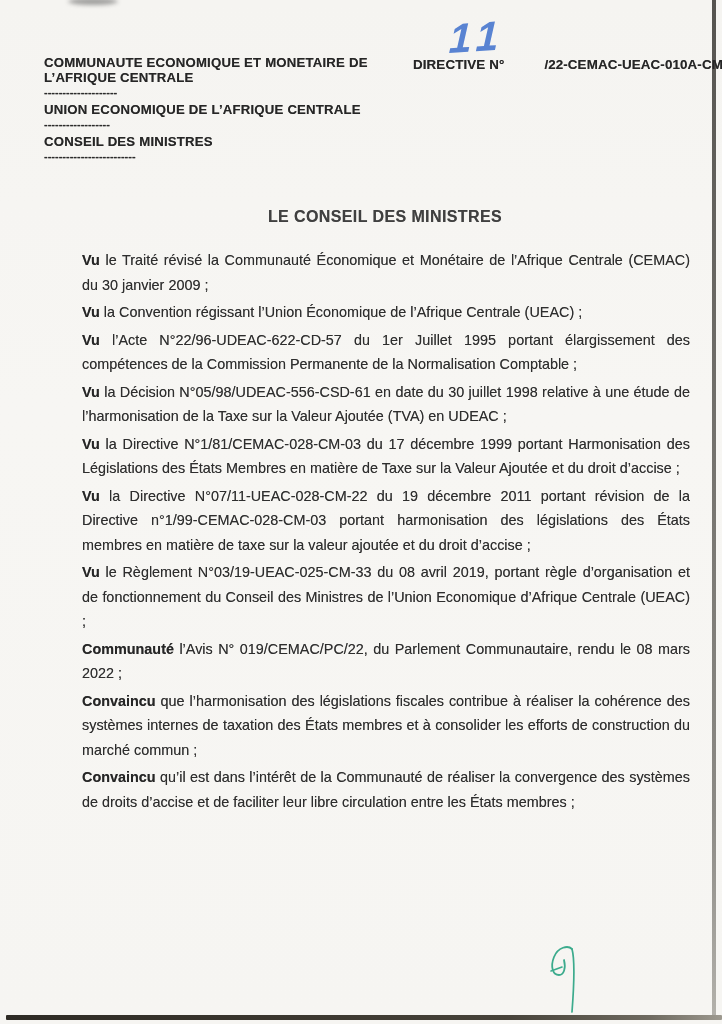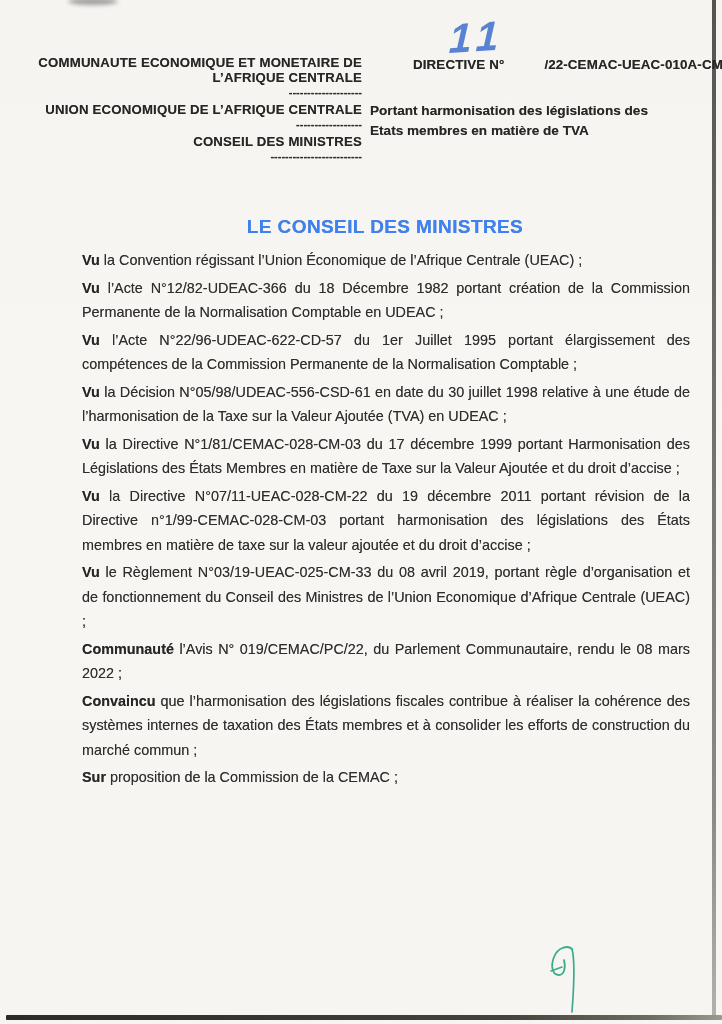--- a/index.html
+++ b/index.html
@@ -8,22 +8,22 @@
     position:relative;
     background:linear-gradient(180deg,#f5f4f1 0%, #f7f6f3 40%, #f6f5f2 100%);
     font-family:"Liberation Sans", sans-serif;
     color:#2d2d2d;
     overflow:hidden;
   }
   .scan-text { text-shadow:0 0 0.6px rgba(45,45,45,.55); }
 
   
   .header-left {
-    position:absolute; left:28px; top:55px; width:334px;
-    text-align:right; font-weight:bold; font-size:13.2px;
+    position:absolute; left:44px; top:55px; width:334px;
+    text-align:left; font-weight:bold; font-size:13.2px;
     line-height:15px; color:#262626; letter-spacing:.2px;
   }
   .header-left .sep {
     font-size:11px; line-height:9px; margin:3px 0 5px 0;
     letter-spacing:0; font-weight:bold; color:#2b2b2b;
   }
 
   
   .header-right {
     position:absolute; left:370px; top:57px; width:342px;
@@ -37,23 +37,23 @@
   .handwritten-number {
     position:absolute; left:449px; top:14px;
     font-size:41px; font-weight:bold; font-style:italic;
     letter-spacing:7px; transform:rotate(-4deg) skewX(-6deg);
     opacity:.92;
   }
   .paraph-mark { position:absolute; left:541px; top:944px; width:46px; height:72px; }
 
   
   .doc-title {
-    position:absolute; left:65px; top:216px; width:640px;
-    text-align:center; font-size:19px; font-weight:bold;
-    letter-spacing:.4px; color:#3b82f6;
+    position:absolute; left:65px; top:208px; width:640px;
+    text-align:center; font-size:16px; font-weight:bold;
+    letter-spacing:.4px; color:#404040;
   }
 
   
   .body-text {
     position:absolute; left:82px; top:248px; width:608px;
     font-size:14.4px; line-height:24.5px;
     text-align:justify; color:#2e2e2e;
   }
   .body-text p { margin:0 0 3px 0; }
   .lead { font-weight:bold; color:#262626; }
@@ -87,41 +87,37 @@
   <div>UNION ECONOMIQUE DE L’AFRIQUE CENTRALE</div>
   <div class="sep">------------------</div>
   <div>CONSEIL DES MINISTRES</div>
   <div class="sep">-------------------------</div>
 </div>
 
 <div class="header-right scan-text">
   <div class="directive-line">
     <span>DIRECTIVE N°</span><span class="directive-gap"></span><span>/22-CEMAC-UEAC-010A-CM-38</span>
   </div>
-  <div class="subject">
-    <div>Portant harmonisation des législations des</div>
-    <div>Etats membres en matière de TVA</div>
-  </div>
 </div>
 
 <div class="handwritten-number" id="hw-number" style="color: rgb(76, 122, 208);">11</div>
 
 <div class="doc-title scan-text">LE CONSEIL DES MINISTRES</div>
 
 <div class="body-text scan-text">
+    <p><span class="lead">Vu</span><span> le Traité révisé la Communauté Économique et Monétaire de l’Afrique Centrale (CEMAC) du 30 janvier 2009 ;</span></p>
     <p><span class="lead">Vu</span><span> la Convention régissant l’Union Économique de l’Afrique Centrale (UEAC) ;</span></p>
-    <p><span class="lead">Vu</span><span> l’Acte N°12/82-UDEAC-366 du 18 Décembre 1982 portant création de la Commission Permanente de la Normalisation Comptable en UDEAC ;</span></p>
     <p><span class="lead">Vu</span><span> l’Acte N°22/96-UDEAC-622-CD-57 du 1er Juillet 1995 portant élargissement des compétences de la Commission Permanente de la Normalisation Comptable ;</span></p>
     <p><span class="lead">Vu</span><span> la Décision N°05/98/UDEAC-556-CSD-61 en date du 30 juillet 1998 relative à une étude de l’harmonisation de la Taxe sur la Valeur Ajoutée (TVA) en UDEAC ;</span></p>
     <p><span class="lead">Vu</span><span> la Directive N°1/81/CEMAC-028-CM-03 du 17 décembre 1999 portant Harmonisation des Législations des États Membres en matière de Taxe sur la Valeur Ajoutée et du droit d’accise ;</span></p>
     <p><span class="lead">Vu</span><span> la Directive N°07/11-UEAC-028-CM-22 du 19 décembre 2011 portant révision de la Directive n°1/99-CEMAC-028-CM-03 portant harmonisation des législations des États membres en matière de taxe sur la valeur ajoutée et du droit d’accise ;</span></p>
     <p><span class="lead">Vu</span><span> le Règlement N°03/19-UEAC-025-CM-33 du 08 avril 2019, portant règle d’organisation et de fonctionnement du Conseil des Ministres de l’Union Economique d’Afrique Centrale (UEAC) ;</span></p>
     <p><span class="lead">Communauté</span><span> l’Avis N° 019/CEMAC/PC/22, du Parlement Communautaire, rendu le 08 mars 2022 ;</span></p>
     <p><span class="lead">Convaincu</span><span> que l’harmonisation des législations fiscales contribue à réaliser la cohérence des systèmes internes de taxation des États membres et à consolider les efforts de construction du marché commun ;</span></p>
-    <p><span class="lead">Sur</span><span> proposition de la Commission de la CEMAC ;</span></p>
+    <p><span class="lead">Convaincu</span><span> qu’il est dans l’intérêt de la Communauté de réaliser la convergence des systèmes de droits d’accise et de faciliter leur libre circulation entre les États membres ;</span></p>
   </div>
 
 <div class="paraph-mark">
   <svg id="paraph-svg" width="46" height="72" viewBox="0 0 46 72" fill="none" xmlns="http://www.w3.org/2000/svg">
     <path d="M31 5 C27 1, 17 3, 13 13 C9 23, 12 31, 18 31 C23 31, 25 24, 23 16" stroke-width="1.8" stroke-linecap="round" fill="none" stroke="#3cab8d"></path>
     <path d="M31 5 C34 16, 33 42, 31 68" stroke-width="1.7" stroke-linecap="round" fill="none" stroke="#3cab8d"></path>
     <path d="M10 27 L21 23" stroke-width="1.6" stroke-linecap="round" fill="none" stroke="#3cab8d"></path>
   </svg>
 </div>
 

